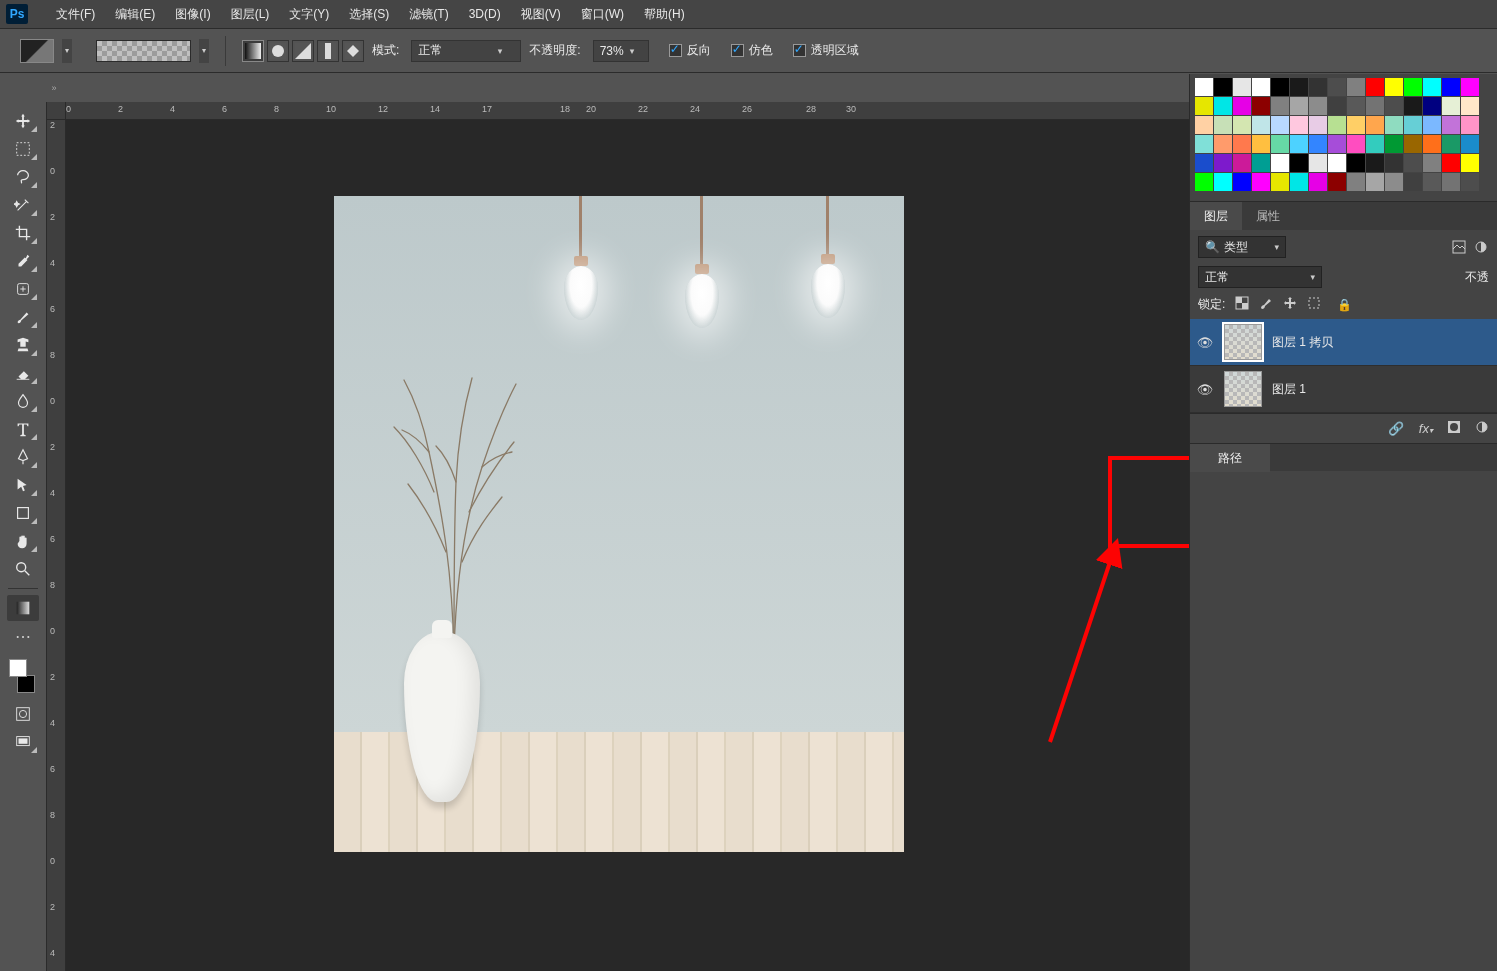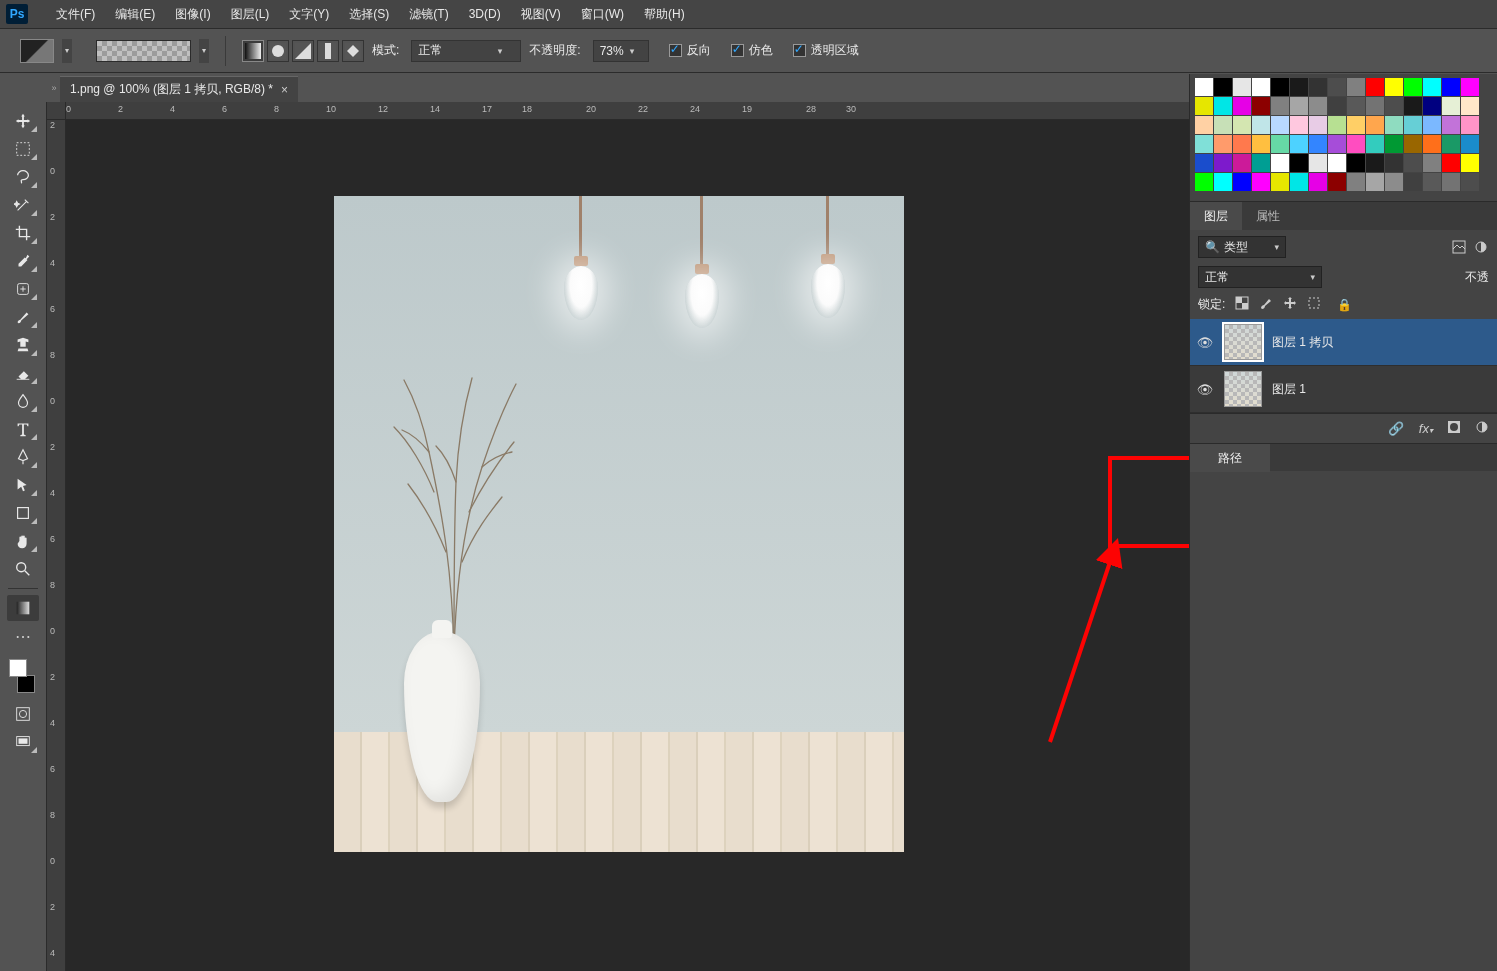--- a/index.html
+++ b/index.html
@@ -420,24 +420,20 @@
     <span>仿色</span>
   </div>
   <div class="opt-check">
     <span class="checkbox checked"></span>
     <span>透明区域</span>
   </div>
 </div>
 
 <div class="tab-bar">
   <div class="expand-handle">»</div>
-  <div class="doc-tab">
-    <span>1.png @ 100% (图层 1 拷贝, RGB/8) *</span>
-    <span class="close">×</span>
-  </div>
 </div>
 
 <div class="toolbar">
   <div class="tool">
       <svg viewBox="0 0 20 20">
         <path d="M10 2l2 3h-1v4h4v-1l3 2-3 2v-1h-4v4h1l-2 3-2-3h1v-4H5v1l-3-2 3-2v1h4V5H8z" fill="#e8e8e8"></path>
       </svg>
       <span class="tri"></span>
     </div>
   <div class="tool">
@@ -574,25 +570,25 @@
 <div class="ruler-h" id="rulerH">
     <span class="tick" style="left: 0px;">0</span>
     <span class="tick" style="left: 52px;">2</span>
     <span class="tick" style="left: 104px;">4</span>
     <span class="tick" style="left: 156px;">6</span>
     <span class="tick" style="left: 208px;">8</span>
     <span class="tick" style="left: 260px;">10</span>
     <span class="tick" style="left: 312px;">12</span>
     <span class="tick" style="left: 364px;">14</span>
     <span class="tick" style="left: 416px;">17</span>
-    <span class="tick" style="left: 456px;">18</span>
+    <span class="tick" style="left: 494px;">18</span>
     <span class="tick" style="left: 520px;">20</span>
     <span class="tick" style="left: 572px;">22</span>
     <span class="tick" style="left: 624px;">24</span>
-    <span class="tick" style="left: 676px;">19</span>
+    <span class="tick" style="left: 676px;">26</span>
     <span class="tick" style="left: 728px; margin-left: 12px;">28</span>
     <span class="tick" style="left: 780px;">30</span>
   </div>
 <div class="ruler-v" id="rulerV">
     <span class="tick" style="top: 0px;">2</span>
     <span class="tick" style="top: 46px;">0</span>
     <span class="tick" style="top: 92px;">2</span>
     <span class="tick" style="top: 138px;">4</span>
     <span class="tick" style="top: 184px;">6</span>
     <span class="tick" style="top: 230px;">8</span>

